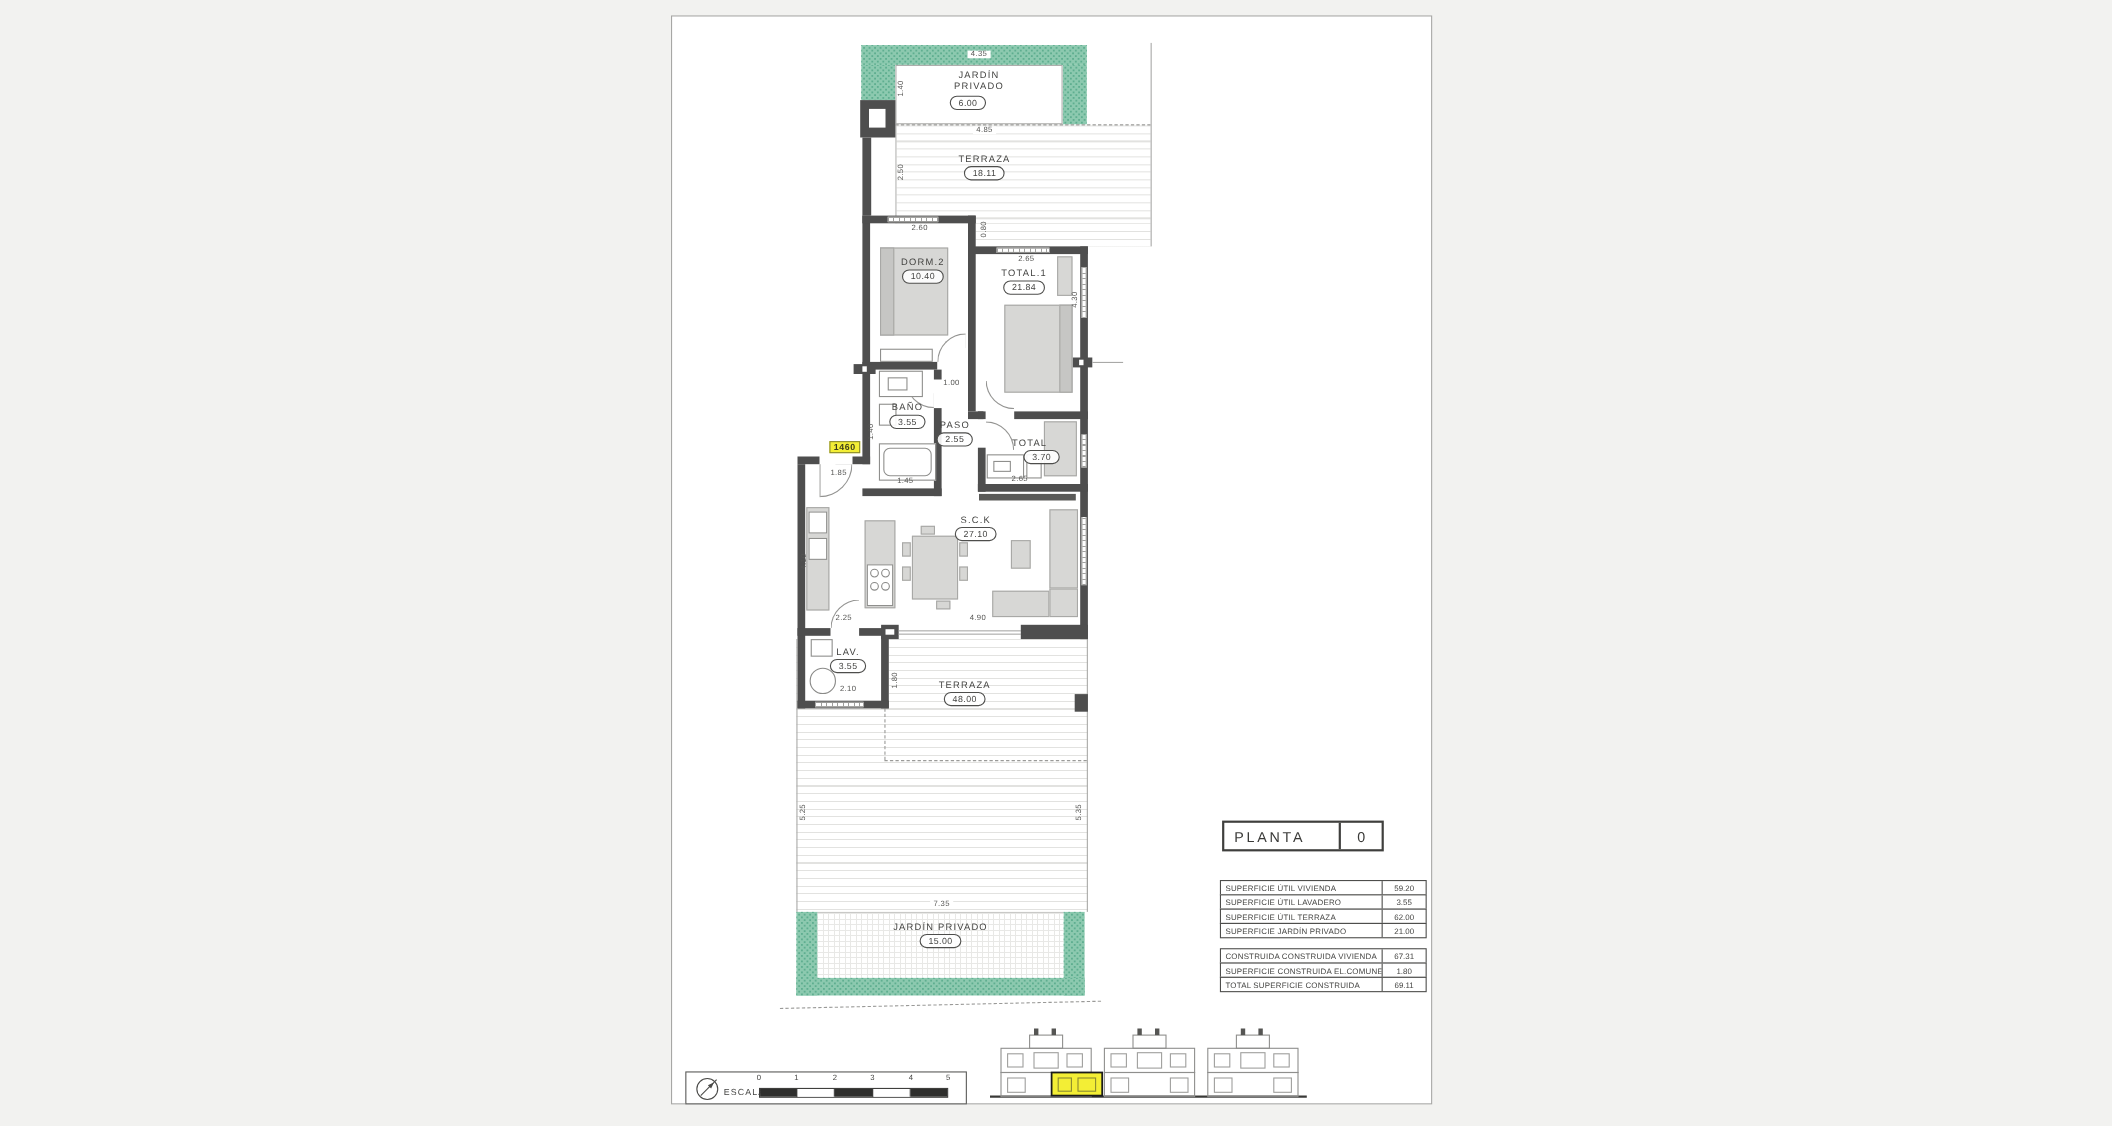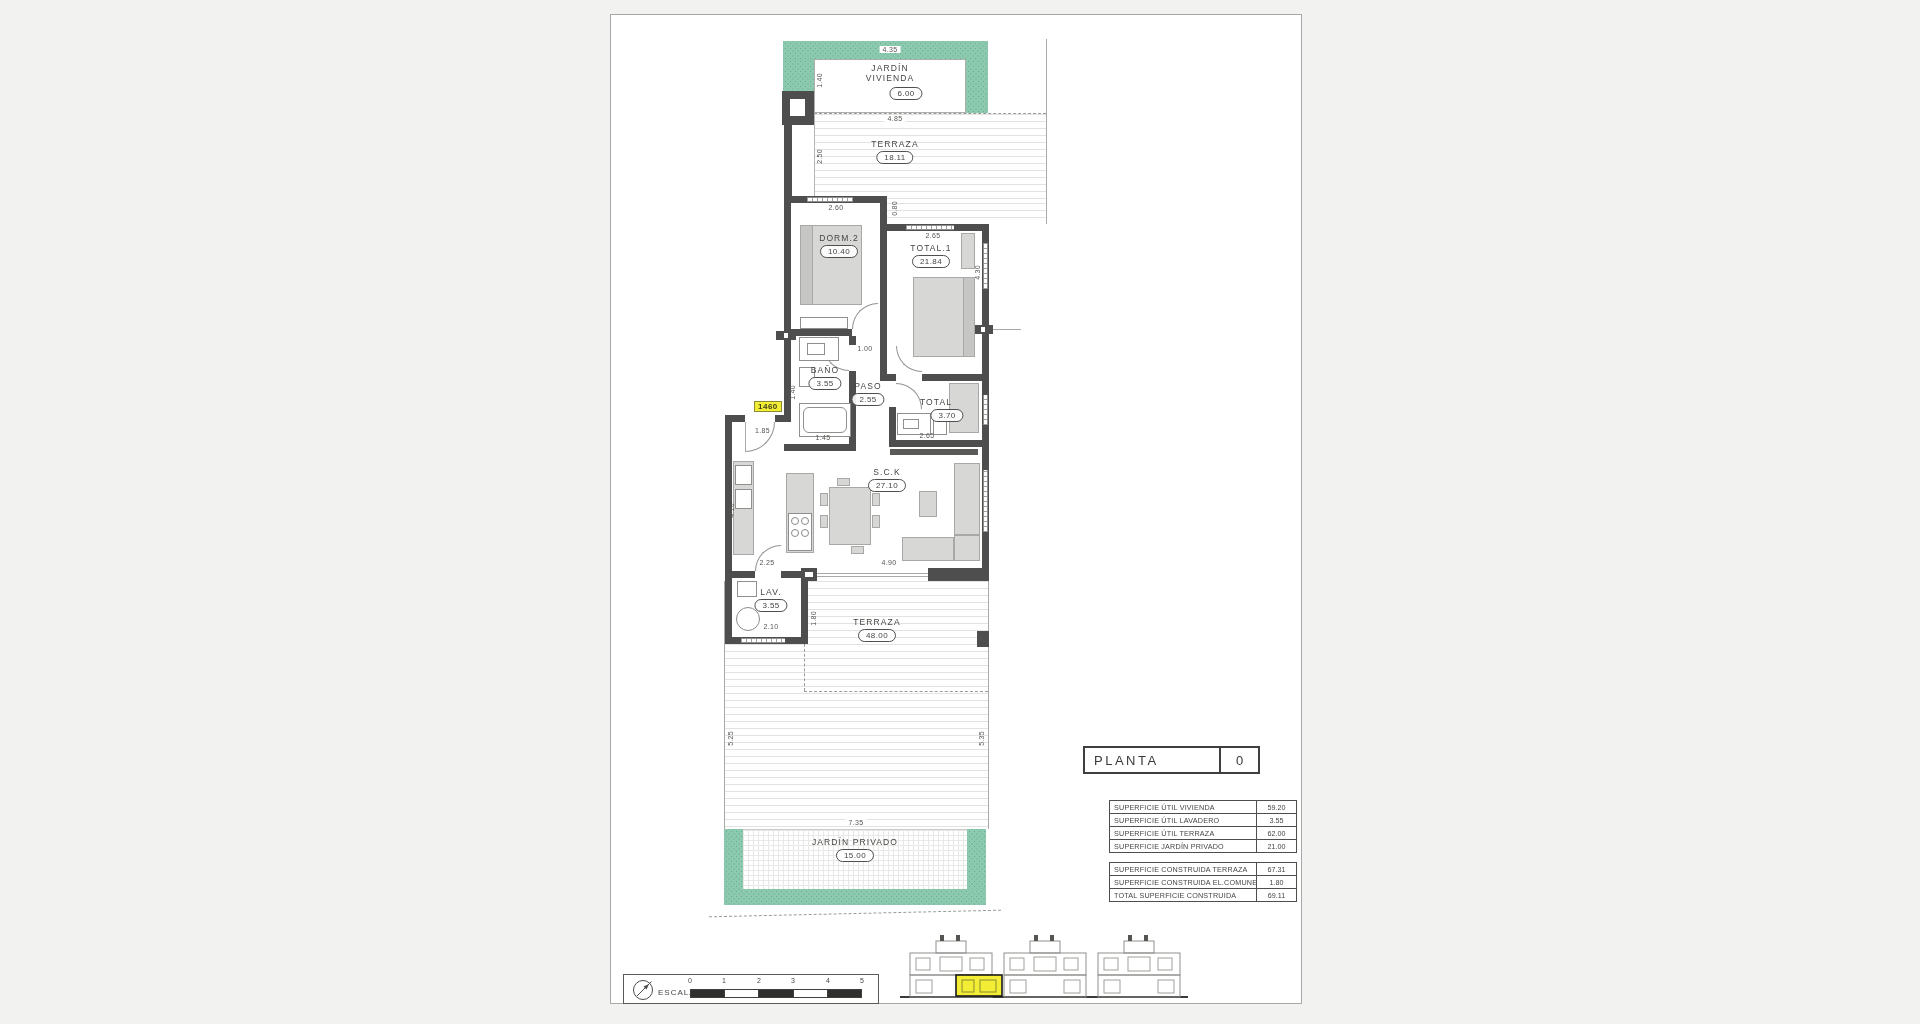--- a/index.html
+++ b/index.html
@@ -24,21 +24,21 @@
   .doorBL{position:absolute;border-bottom:1px solid #939391;border-left:1px solid #939391;border-bottom-left-radius:100%}
   .doorBR{position:absolute;border-bottom:1px solid #939391;border-right:1px solid #939391;border-bottom-right-radius:100%}
   .dash-v{position:absolute;border-left:1px dashed #9a9a98}
   .dash-h{position:absolute;border-top:1px dashed #9a9a98}
   .dim{position:absolute;font-size:7px;color:#555553;letter-spacing:.3px;white-space:nowrap}
   .dim.c{transform:translateX(-50%)}
   .dimv{position:absolute;font-size:7px;color:#555553;letter-spacing:.3px;writing-mode:vertical-rl;transform:rotate(180deg);white-space:nowrap}
   .rlabel{position:absolute;font-size:8.5px;letter-spacing:1.1px;color:#454543;white-space:nowrap;transform:translateX(-50%)}
   .abox{position:absolute;font-size:8px;color:#454543;border:1px solid #4e4e4c;border-radius:8px;padding:1px 7px;background:rgba(255,255,255,.9);transform:translateX(-50%);letter-spacing:.4px;white-space:nowrap}
   .tag{position:absolute;font-size:8px;font-weight:bold;color:#3c3c1a;background:#f3ee35;border:1px solid #8a8a30;padding:0 3px;letter-spacing:.5px}
-  .ptable{position:absolute;left:472px;top:731px;width:177px;height:28px;border:2px solid #3f3f3d;display:flex;background:#fff}
+  .ptable{position:absolute;left:500px;top:731px;width:147px;height:28px;border:2px solid #3f3f3d;display:flex;background:#fff}
   .ptable .pl{flex:1;display:flex;align-items:center;padding-left:9px;font-size:13px;letter-spacing:2.5px;color:#3a3a38;border-right:2px solid #3f3f3d}
   .ptable .pv{width:37px;display:flex;align-items:center;justify-content:center;font-size:13px;color:#3a3a38}
   .atable{position:absolute;left:498px;width:188px}
   .arow{display:flex;height:14px;border:1px solid #4e4e4c;margin-top:-1px;background:#fff}
   .arow .al{flex:1;display:flex;align-items:center;padding-left:4px;font-size:7.2px;letter-spacing:.2px;color:#454543;white-space:nowrap;overflow:hidden}
   .arow .av{width:40px;border-left:1px solid #4e4e4c;display:flex;align-items:center;justify-content:center;font-size:7.2px;color:#454543}
   .scalebox{position:absolute;left:12px;top:959px;width:256px;height:30px;border:1px solid #5a5a58;background:#fff}
   .sbar{position:absolute;left:66px;top:14px;width:172px;height:9px;border:1px solid #3f3f3d;display:flex}
   .sbar .sg{flex:1;border-right:1px solid #3f3f3d}
   .sbar .sg:last-child{border-right:none}
@@ -51,22 +51,22 @@
 
 <div class="sheet">
 
   <div class="green" style="left:172px;top:26px;width:205px;height:18px"></div>
   <div class="green" style="left:172px;top:44px;width:31px;height:32px"></div>
   <div class="green" style="left:355px;top:44px;width:22px;height:54px"></div>
   <div class="room" style="left:203px;top:44px;width:152px;height:54px;border:1px solid #aeaeac"></div>
   <div class="dim c" style="left:279px;top:31px;background:#fff;padding:0 3px">4.35</div>
   <div class="dimv" style="left:205px;top:58px">1.40</div>
   <div class="rlabel" style="left:279px;top:48px">JARDÍN</div>
-  <div class="rlabel" style="left:279px;top:58px">VIVIENDA</div>
-  <div class="abox" style="left:295px;top:72px">6.00</div>
+  <div class="rlabel" style="left:279px;top:58px">PRIVADO</div>
+  <div class="abox" style="left:269px;top:72px">6.00</div>
 
   <div class="deck" style="left:203px;top:98px;width:232px;height:90px;border-top:1px dashed #9a9a98;border-left:1px solid #b5b5b3"></div>
   <div class="deck" style="left:276px;top:188px;width:159px;height:21px"></div>
   <div class="thin" style="left:435px;top:24px;width:1px;height:185px"></div>
   <div class="dim c" style="left:284px;top:100px;background:#fff;padding:0 3px">4.85</div>
   <div class="dimv" style="left:205px;top:134px">2.50</div>
   <div class="rlabel" style="left:284px;top:124px">TERRAZA</div>
   <div class="abox" style="left:284px;top:136px">18.11</div>
 
   <div class="wall" style="left:171px;top:76px;width:32px;height:34px"></div>
@@ -239,21 +239,21 @@
       <div class="av">62.00</div>
     </div>
     <div class="arow">
       <div class="al">SUPERFICIE JARDÍN PRIVADO</div>
       <div class="av">21.00</div>
     </div>
   </div>
 
   <div class="atable" style="top:848px">
     <div class="arow">
-      <div class="al">SUPERFICIE CONSTRUIDA TERRAZA</div>
+      <div class="al">CONSTRUIDA CONSTRUIDA VIVIENDA</div>
       <div class="av">67.31</div>
     </div>
     <div class="arow">
       <div class="al">SUPERFICIE CONSTRUIDA EL.COMUNES</div>
       <div class="av">1.80</div>
     </div>
     <div class="arow">
       <div class="al">TOTAL SUPERFICIE CONSTRUIDA</div>
       <div class="av">69.11</div>
     </div>

